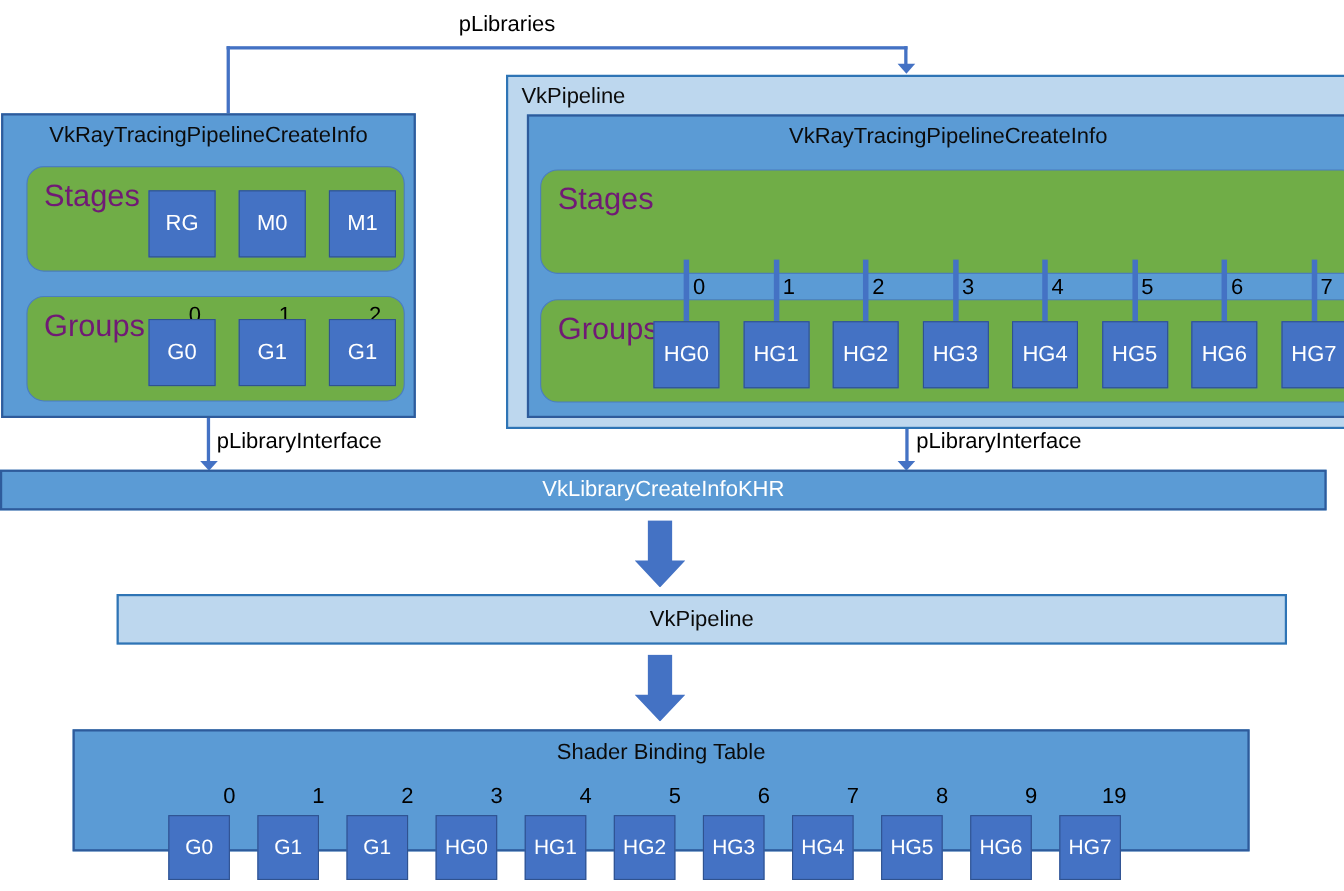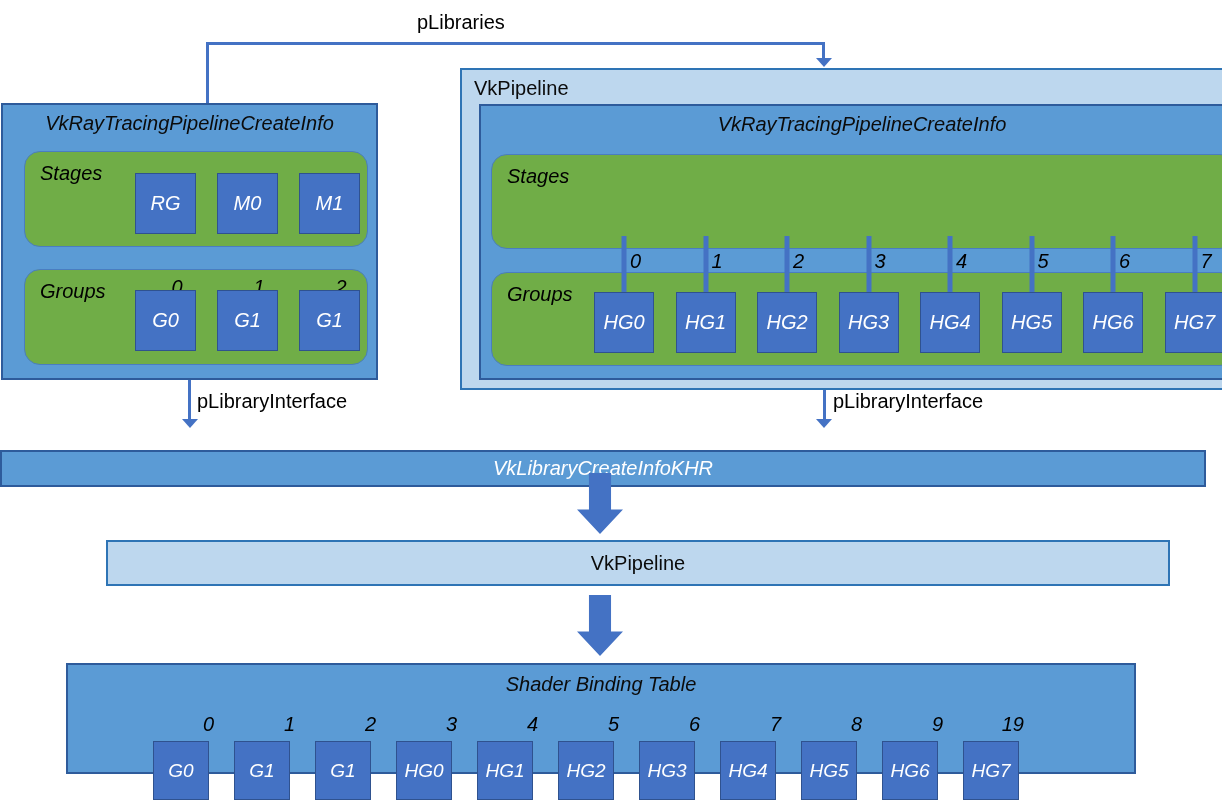--- a/index.html
+++ b/index.html
@@ -2,25 +2,25 @@
 <html><head>
 <meta charset="utf-8">
 <style>
   html,body{margin:0;padding:0;background:#fff;}
   #stage{
     position:relative;width:1222px;height:810px;background:#fff;overflow:hidden;
     font-family:"Liberation Sans",sans-serif;color:#000;
   }
   .abs{position:absolute;}
   
-  .med-box{background:#5B9BD5;border:2px solid #2E5B9B;box-sizing:border-box;font-style:italic;}
+  .med-box{background:#5B9BD5;border:2px solid #2E5B9B;box-sizing:border-box;}
   .light-box{background:#BDD7EE;border:2px solid #2E74B5;box-sizing:border-box;margin-left:35px;}
   .green-box{background:#70AD47;border:1.5px solid #4a7dc0;border-radius:16px;box-sizing:border-box;}
   .box-title{width:100%;text-align:center;font-size:20px;color:#0b0b0b;}
-  .white-label{color:#000000;font-size:20px;}
+  .white-label{color:#701a75;font-size:28px;}
   .sq{width:61px;height:61px;background:#4472C4;border:1.5px solid #2F528F;box-sizing:border-box;
       display:flex;align-items:center;justify-content:center;color:#fff;font-size:20px;}
   .row{display:flex;}
   .conn-cell{position:relative;}
   .conn-line{position:absolute;left:50%;transform:translateX(-50%);top:0;bottom:0;width:5px;background:#4472C4;}
   .conn-num{position:absolute;left:calc(50% + 6px);top:14px;font-size:20px;color:#000;}
   
   .lib-box{left:1px;top:103px;width:377px;height:277px;}
   .lib-green-stages{left:21px;top:46px;width:344px;height:96px;}
   .lib-green-groups{left:21px;top:164px;width:344px;height:96px;}
@@ -42,21 +42,21 @@
   .vk-group-row{top:186px;}
   .vk-row .sq{width:60px;height:61px;}
   .vk-conn-row .conn-cell{width:60px;}
   
   .line{background:#4472C4;}
   .arrow-head-down{width:0;height:0;border-left:8px solid transparent;border-right:8px solid transparent;
       border-top:9px solid #4472C4;}
   .conn-label{font-size:20px;color:#000;white-space:nowrap;}
   
   .bar{display:flex;align-items:center;justify-content:center;font-size:20px;}
-  .bar-lib{left:0;top:427px;width:1206px;height:37px;color:#fff;margin-top:23px;}
+  .bar-lib{left:0;top:427px;width:1206px;height:37px;color:#fff;}
   .bar-vk{left:71px;top:540px;width:1064px;height:46px;color:#0b0b0b;}
   
   .block-arrow{width:46px;height:61px;background:#4472C4;
       clip-path:polygon(26% 0%,74% 0%,74% 60%,100% 60%,50% 100%,0% 60%,26% 60%);}
   .block-arrow-1{left:577px;top:473px;}
   .block-arrow-2{left:577px;top:595px;}
   
   .sbt{left:66px;top:663px;width:1070px;height:111px;}
   .sbt-title{position:absolute;top:8px;}
   .sbt-row{left:85px;top:76px;gap:25px;}

